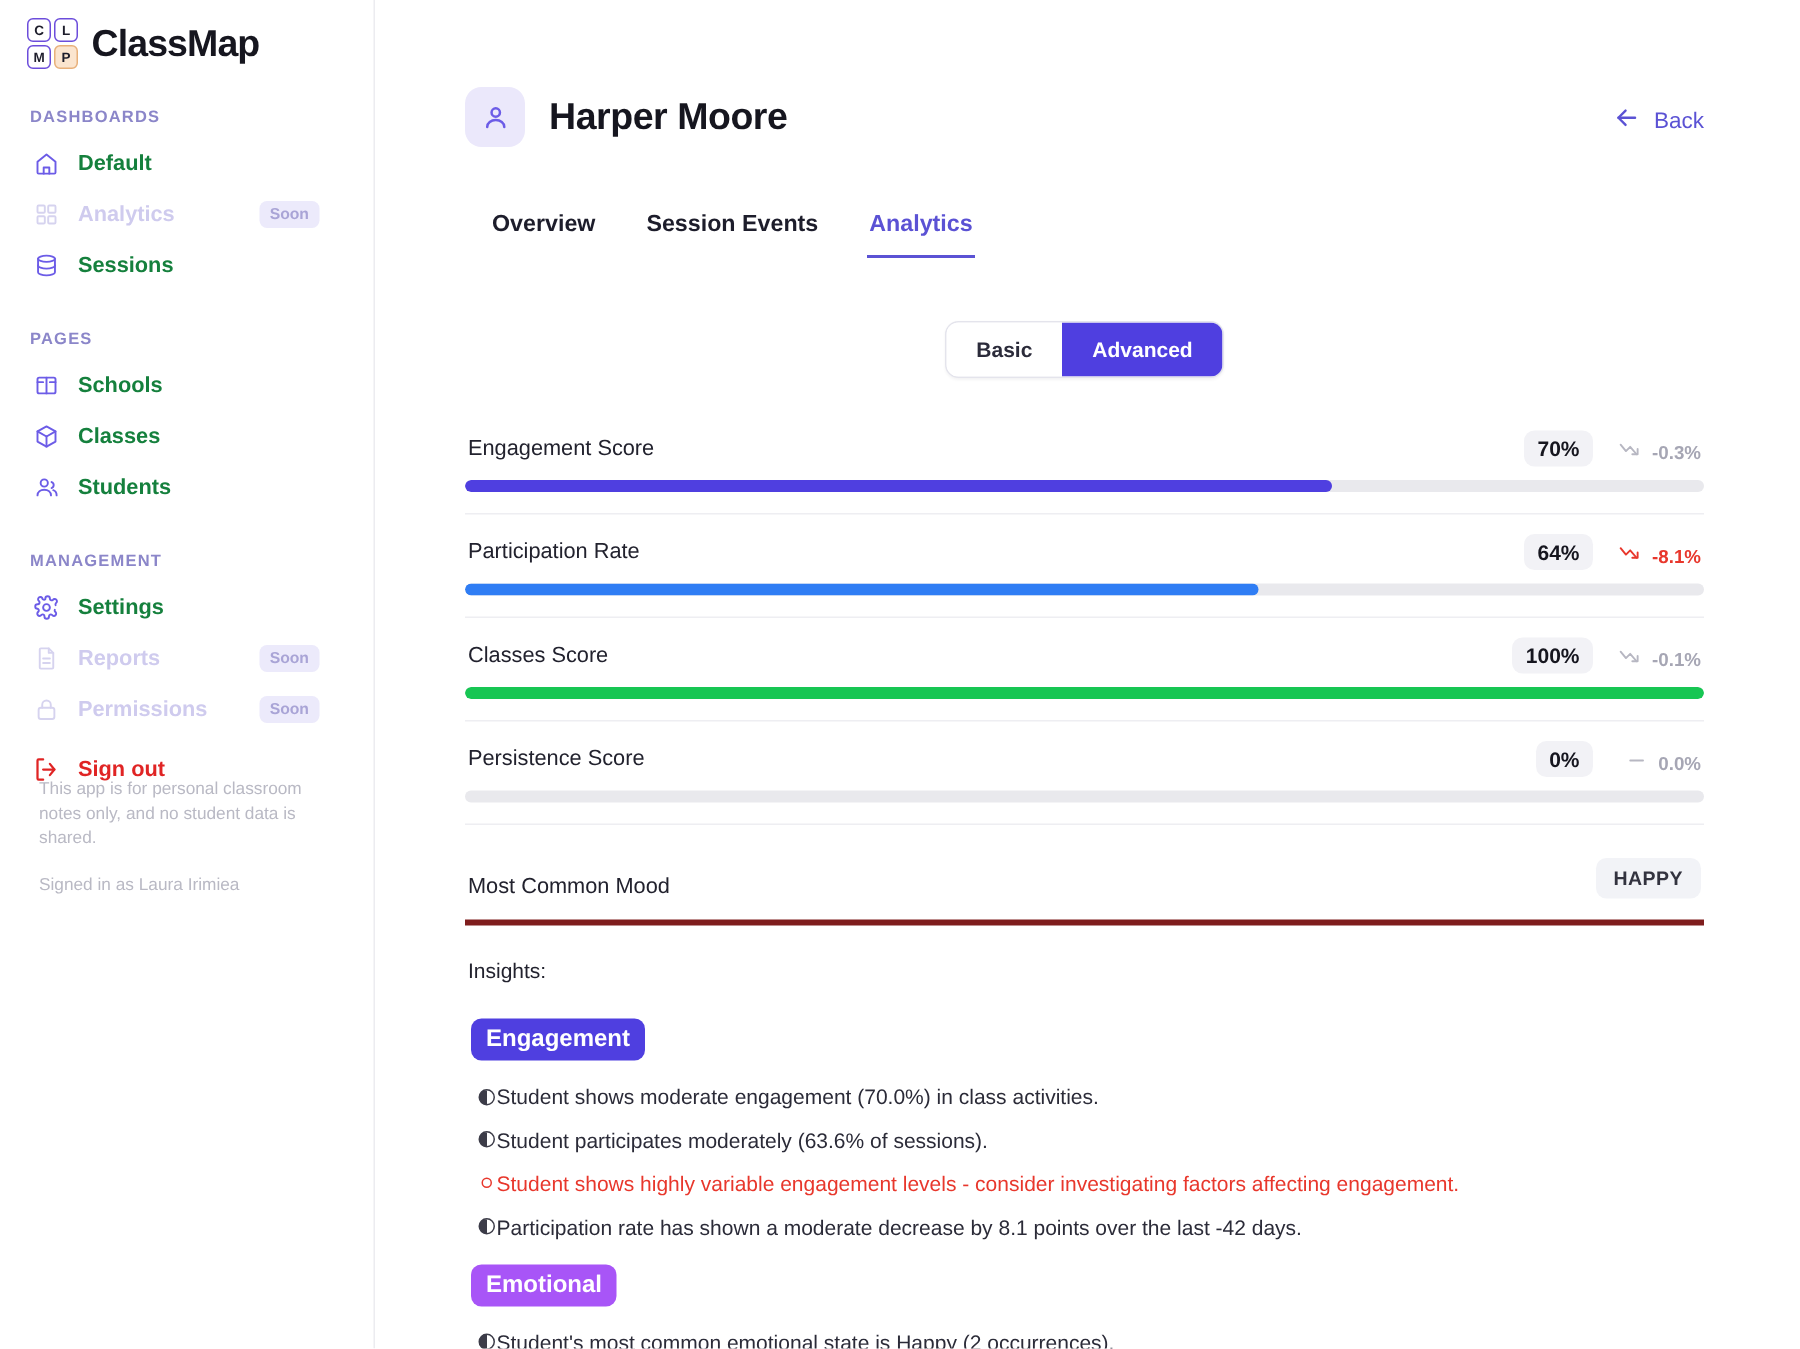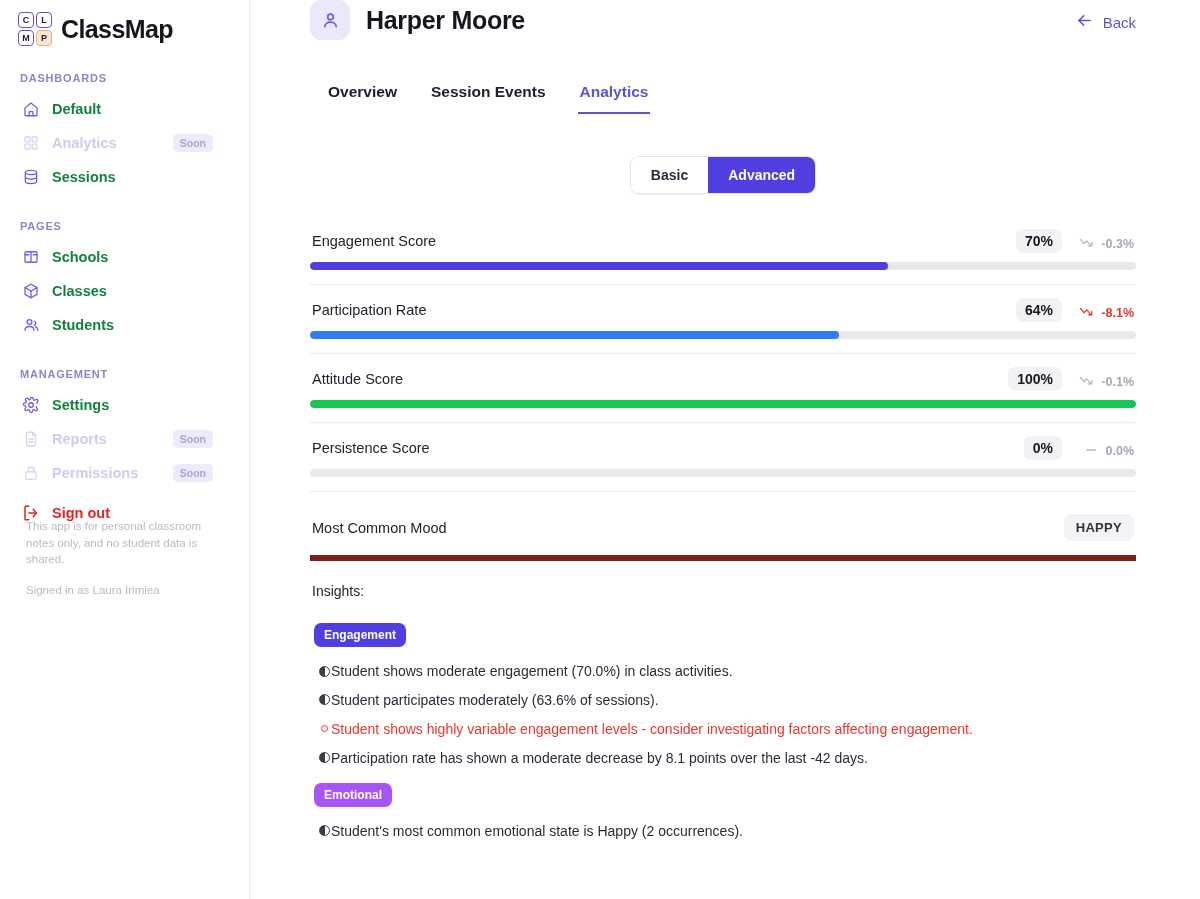--- a/index.html
+++ b/index.html
@@ -64,21 +64,21 @@
   }
   .sidebar-foot {
     position: absolute; left: 0; right: 0; top: 518px;
     padding: 0 26px; text-align: left;
   }
   .foot-note { font-size: 11.5px; color: #b9b9c4; line-height: 1.45; }
   .foot-signed { font-size: 11.5px; color: #b9b9c4; margin-top: 16px; }
 
   
   .main { flex: 1 1 auto; height: 899px; position: relative; padding: 0 64px 0 60px; }
-  .page-head { display: flex; align-items: flex-start; justify-content: space-between; }
+  .page-head { display: flex; align-items: flex-start; justify-content: space-between; padding-top: 58px; }
   .title-wrap { display: flex; align-items: center; gap: 16px; }
   .avatar {
     width: 40px; height: 40px; border-radius: 11px;
     background: #ebe8fb; display: flex; align-items: center; justify-content: center;
   }
   .page-title { font-size: 25px; font-weight: 700; color: #16161f; letter-spacing: -0.3px; }
   .back-btn {
     display: flex; align-items: center; gap: 9px;
     color: #5b52d4; font-size: 15px; font-weight: 500; cursor: pointer;
     margin-top: 11px;
@@ -115,32 +115,32 @@
     padding: 4px 9px; min-width: 38px; text-align: center;
   }
   .trend { display: flex; align-items: center; gap: 5px; min-width: 66px; justify-content: flex-end; }
   .trend-val { font-size: 12.5px; font-weight: 600; }
   .trend.neutral .trend-val { color: #a6a6b4; }
   .trend.down .trend-val { color: #e8372c; }
   .trend.flat .trend-val { color: #a6a6b4; }
   .bar-track { height: 8px; border-radius: 5px; background: #e9e9ed; width: 100%; overflow: hidden; }
   .bar-fill { height: 8px; border-radius: 5px; }
 
-  .mood-row { display: flex; align-items: center; justify-content: space-between; padding: 22px 2px 14px 2px; border-bottom: 6px solid #7f1d1d; }
+  .mood-row { display: flex; align-items: flex-end; justify-content: space-between; padding: 22px 2px 14px 2px; border-bottom: 4px solid #7f1d1d; }
   .mood-badge {
     background: #f2f3f7; color: #33333f; border-radius: 7px;
     font-size: 13px; font-weight: 600; padding: 6px 12px; letter-spacing: 0.3px;
   }
 
   
   .insights { margin-top: 22px; padding-left: 2px; }
   .insights-title { font-size: 14px; color: #22222e; font-weight: 500; margin-bottom: 14px; }
   .cat-badge {
     display: inline-block; border-radius: 7px;
-    font-size: 12px; font-weight: 700; color: #ffffff;
+    font-size: 16px; font-weight: 700; color: #ffffff;
     padding: 5px 10px; margin: 10px 0 10px 2px;
   }
   .insight-line { display: flex; align-items: flex-start; padding: 5px 0 5px 6px; }
   .insight-text { font-size: 14px; line-height: 1.35; }
   .insight-text.neutral { color: #2b2b38; }
   .insight-text.warn { color: #e8372c; }
 
   .bullet { flex: 0 0 13px; width: 13px; height: 16px; display: flex; align-items: center; justify-content: center; margin-top: 1px; }
   .bul-half {
     width: 11px; height: 11px; border-radius: 50%;
@@ -330,21 +330,21 @@
                 <span class="trend-val">-8.1%</span>
               </div>
             </div>
           </div>
           <div class="bar-track">
             <div class="bar-fill" style="width: 64%; background: rgb(47, 125, 244);"></div>
           </div>
         </div>
         <div class="metric">
           <div class="metric-top">
-            <div class="metric-name">Attitude Score</div>
+            <div class="metric-name">Classes Score</div>
             <div class="metric-right">
               <div class="metric-pct">100%</div>
               <div class="trend neutral">
                 <span><svg viewBox="0 0 24 16" width="17" height="12" fill="none" stroke="#b7b7c2" stroke-width="1.8" stroke-linecap="round" stroke-linejoin="round">
                     <path d="M2 3l5 6 4-4 6 7"></path>
                     <path d="M13 12h5v-5"></path>
                   </svg></span>
                 <span class="trend-val">-0.1%</span>
               </div>
             </div>

